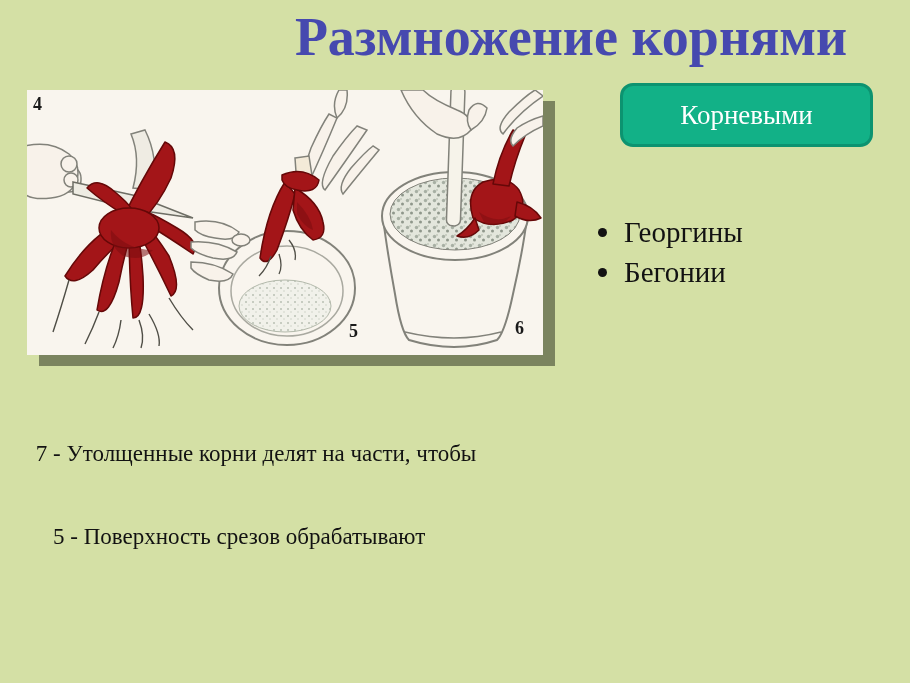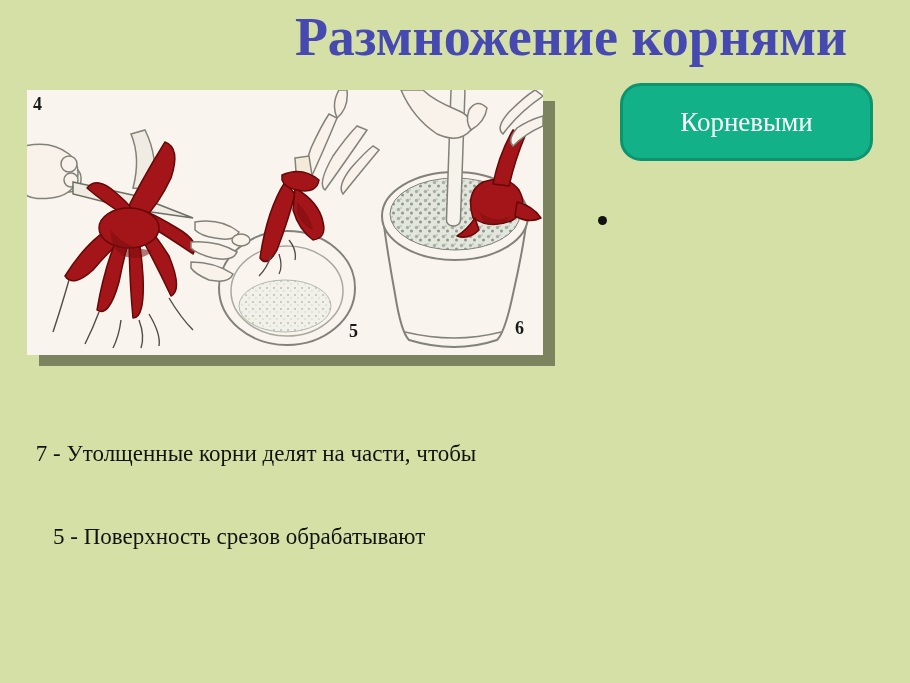--- a/index.html
+++ b/index.html
@@ -12,22 +12,22 @@
     font-size:54px;font-weight:700;line-height:66px;color:#4649af;
     white-space:nowrap;
   }
   .figure{
     position:absolute;left:27px;top:90px;width:516px;height:265px;
     background:#f9f5ee;box-shadow:12px 11px 0 0 #7b845f;
   }
   .figure svg{display:block;}
   .panel-label{font-family:"Liberation Serif",serif;font-weight:700;font-size:18px;fill:#1a1a1a;}
   .badge{
-    position:absolute;left:620px;top:83px;width:253px;height:78px;box-sizing:border-box;
-    background:#12b187;border:3px solid #0c9370;border-radius:21px;
+    position:absolute;left:620px;top:83px;width:253px;height:64px;box-sizing:border-box;
+    background:#12b187;border:3px solid #0c9370;border-radius:13px;
     display:flex;flex-direction:column;justify-content:center;align-items:center;
     color:#ffffff;font-size:27px;line-height:37px;text-align:center;
   }
   .bullets{position:absolute;left:598px;top:216px;}
   .bullet-item{display:flex;align-items:center;font-size:29px;color:#121212;margin-bottom:7px;}
   .bullet-dot{width:9px;height:9px;border-radius:50%;background:#121212;margin-right:17px;flex:none;}
   .caption{
     position:absolute;left:30px;top:385px;width:560px;
     font-size:23px;line-height:27.5px;color:#121212;white-space:pre;
   }
@@ -158,20 +158,25 @@
     </svg>
   </div>
 
   <div class="badge">
     <div>Корневыми</div>
   </div>
 
   <div class="bullets">
     <div class="bullet-item">
       <span class="bullet-dot"></span>
+      <span>Георгины</span>
+    </div>
+    <div class="bullet-item">
+      <span class="bullet-dot"></span>
+      <span>Бегонии</span>
     </div>
   </div>
 
   <div class="caption">
     <div class="caption-line"> 7 - Утолщенные корни делят на части, чтобы</div>
     <div class="caption-line">    5 - Поверхность срезов обрабатывают</div>
     
     
     
     

